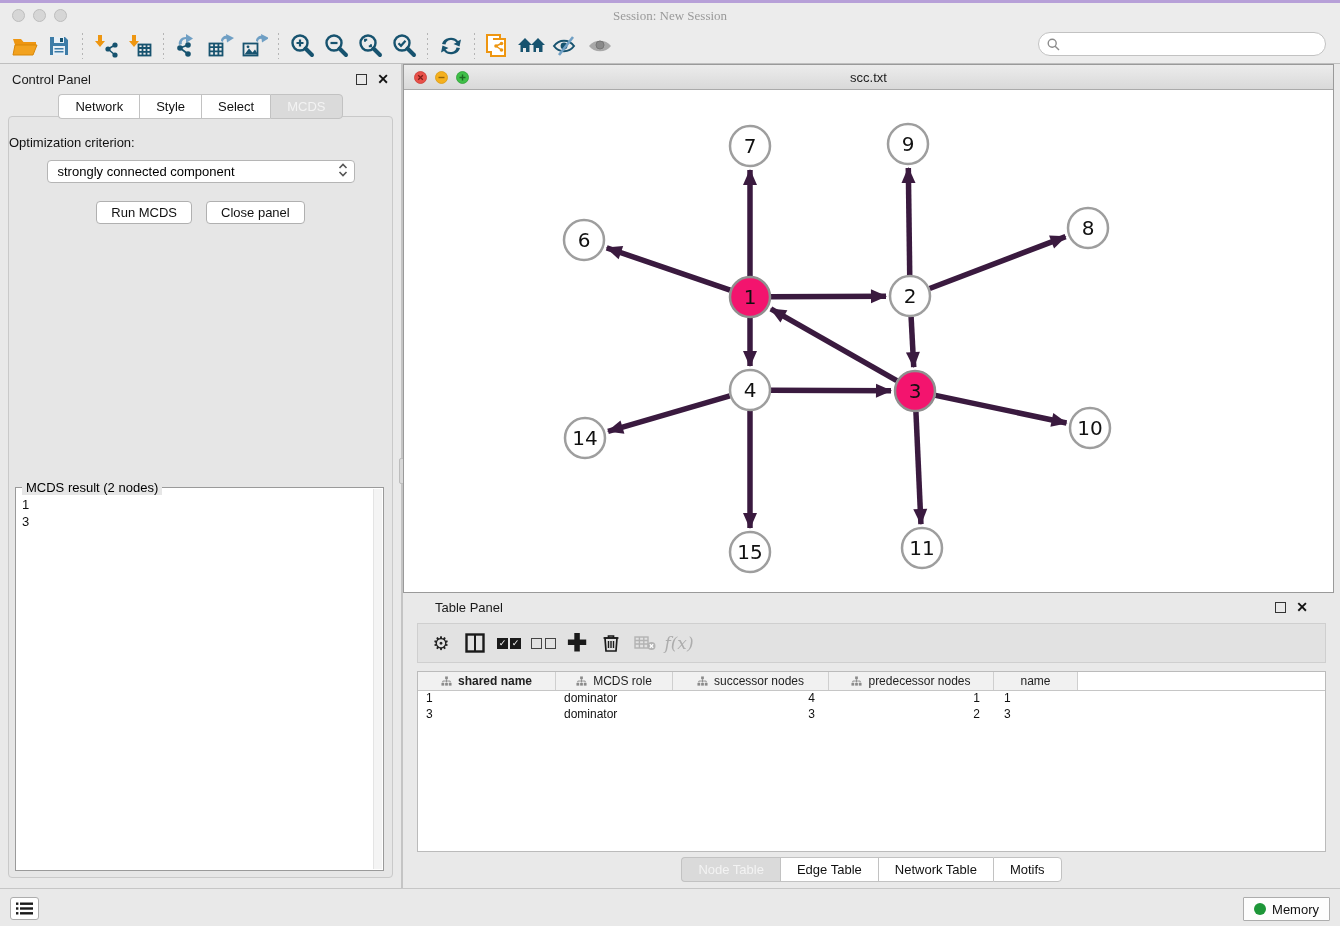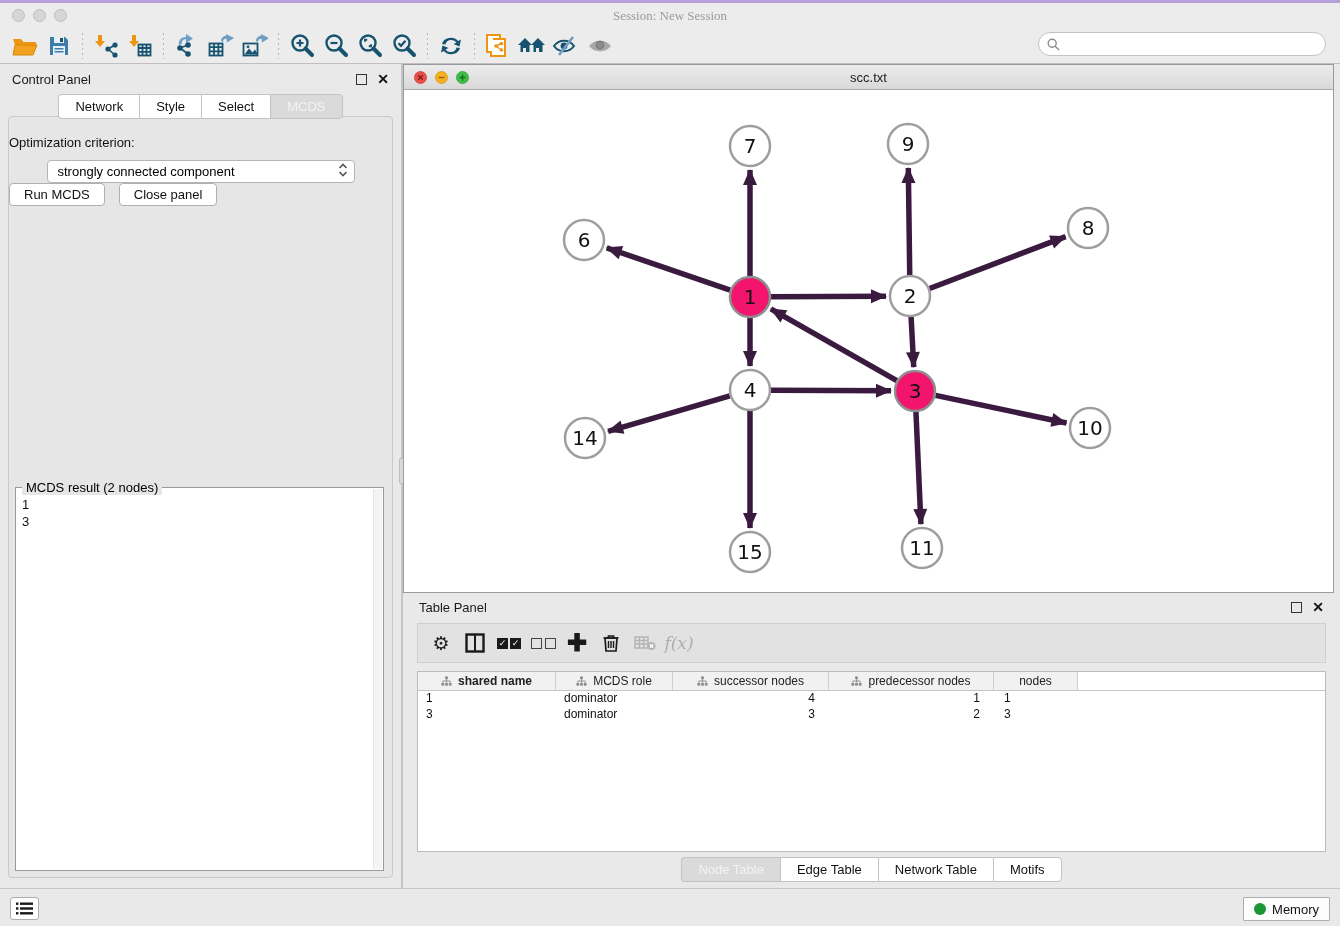--- a/index.html
+++ b/index.html
@@ -31,39 +31,39 @@
   .cp-tabs { display:flex; justify-content:center; position:relative; z-index:2; }
   .seg-tab { font-size:13px; padding:4px 16px; background:#fff; border:1px solid #c2c2c2; border-right:none; color:#111; cursor:pointer; }
   .seg-tab:first-child { border-radius:4px 0 0 4px; }
   .seg-tab:last-child { border-right:1px solid #c2c2c2; border-radius:0 4px 4px 0; }
   .seg-tab.active { background:#dadada; color:#f3f3f3; }
 
   .cp-body { position:absolute; left:8px; right:8px; top:52px; bottom:10px; background:#e6e6e6; border:1px solid #c9c9c9; border-radius:4px; }
   .opt-label { font-size:13px; margin-top:18px; color:#111; }
   .dropdown { margin:10px auto 0; width:308px; height:23px; background:#fff; border:1px solid #b5b5b5; border-radius:4px; display:flex; align-items:center; padding:0 6px 0 10px; font-size:13px; cursor:pointer; }
   .dropdown .dd-chev { margin-left:auto; }
-  .cp-buttons { display:flex; justify-content:flex-start; gap:14px; margin-top:0; }
+  .cp-buttons { display:flex; justify-content:center; gap:14px; margin-top:18px; }
   .mac-btn { background:#fff; border:1px solid #b0b0b0; border-radius:4px; font-size:13px; padding:3px 14px; cursor:pointer; color:#111; }
 
   .result-group { position:absolute; left:6px; right:8px; top:370px; bottom:6px; border:1px solid #9a9a9a; background:#fff; }
   .result-legend { position:absolute; top:-8px; left:6px; background:#e6e6e6; padding:0 4px; font-size:13px; color:#000000; }
   .result-text { position:absolute; inset:8px 10px 4px 6px; font-size:13px; color:#111; line-height:17px; white-space:pre-line; }
   .result-scroll { position:absolute; right:1px; top:1px; bottom:1px; width:9px; background:#f4f4f4; border-left:1px solid #e4e4e4; }
 
   
   .net-window { position:absolute; left:403px; top:64px; width:931px; height:529px; border:1px solid #9a9a9a; background:#fff; }
   .net-titlebar { height:25px; background:linear-gradient(#ececec,#d9d9d9); border-bottom:1px solid #aaa; display:flex; align-items:center; position:relative; }
   .net-title { position:absolute; left:0; right:0; text-align:center; font-size:13px; color:#222; }
   .tl { width:13px; height:13px; border-radius:50%; position:relative; cursor:pointer; }
   .tl svg { position:absolute; inset:0; }
   .net-canvas { position:relative; width:929px; height:502px; background:#fff; overflow:hidden; }
 
   
   .table-panel { position:absolute; left:403px; top:593px; width:937px; height:295px; background:#e9e9e9; }
-  .tp-head { height:28px; display:flex; align-items:center; padding:0 16px; }
+  .tp-head { height:28px; display:flex; align-items:center; padding:0 32px; }
   .tp-head .title { font-size:13px; color:#1a1a1a; }
   .tp-toolbar { position:absolute; left:14px; right:14px; top:30px; height:40px; background:#e2e2e2; border:1px solid #cfcfcf; display:flex; align-items:center; padding-left:8px; gap:4px; }
   .tpt-icon { width:30px; height:28px; display:flex; align-items:center; justify-content:center; cursor:pointer; color:#222; }
   .tpt-icon.disabled { cursor:default; }
   .gear-glyph { font-family:"DejaVu Sans", sans-serif; font-size:19px; color:#222; }
   .plus-glyph { font-size:24px; font-weight:bold; color:#1a1a1a; line-height:1; }
   .fx-glyph { font-family:"DejaVu Serif", serif; font-style:italic; font-size:17px; color:#adadad; }
   .cb { width:11px; height:11px; display:inline-block; }
   .cb.checked { background:#1a1a1a; color:#fff; font-size:9px; line-height:11px; text-align:center; }
   .cb.unchecked { border:1.5px solid #444; background:transparent; }
@@ -471,21 +471,21 @@
           <svg width="11" height="11" viewBox="0 0 12 12">
               <rect x="4.5" y="0.5" width="3" height="3" fill="#8a8a8a"></rect>
               <path d="M6 3.5 v2 M2 7 v-1.5 h8 V7 M6 5.5 v1.5" stroke="#8a8a8a" stroke-width="1" fill="none"></path>
               <rect x="0.5" y="7.5" width="3" height="3" fill="#8a8a8a"></rect>
               <rect x="4.5" y="7.5" width="3" height="3" fill="#8a8a8a"></rect>
               <rect x="8.5" y="7.5" width="3" height="3" fill="#8a8a8a"></rect>
             </svg>
           <span>predecessor nodes</span>
         </div>
         <div class="t-hcell" style="width:84px;">
-          <span>nodes</span>
+          <span>name</span>
         </div>
       </div>
       <div class="t-row">
         <div class="t-cell al" style="width:138px;">1</div>
         <div class="t-cell al" style="width:117px;">dominator</div>
         <div class="t-cell ar" style="width:156px;">4</div>
         <div class="t-cell ar" style="width:165px;">1</div>
         <div class="t-cell al" style="width:84px; padding-left:10px;">1</div>
       </div>
       <div class="t-row">

